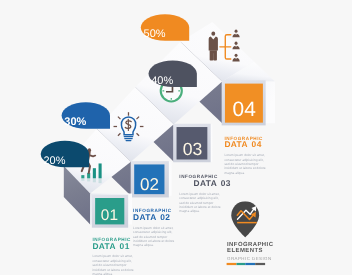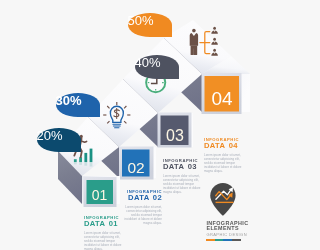--- a/index.html
+++ b/index.html
@@ -9,22 +9,22 @@
   .txtblk{position:absolute;}
   .kicker{font-size:4.2px;font-weight:bold;letter-spacing:.52px;line-height:5px;}
   .title{font-size:7.6px;font-weight:bold;letter-spacing:.35px;word-spacing:1.2px;line-height:8.4px;}
   .body{font-size:2.9px;line-height:4.05px;color:#a7adb8;letter-spacing:.04px;width:41px;margin-top:2.4px;}
   #logo-text{position:absolute;left:206.4px;top:220.5px;width:44px;}
   .logo-l1,.logo-l2{font-size:5.4px;font-weight:bold;letter-spacing:.4px;line-height:5.1px;color:#585858;white-space:nowrap;}
   .logo-tag{font-size:4.0px;letter-spacing:.42px;line-height:5px;color:#a0a0a0;margin-top:1.3px;white-space:nowrap;}
   .logo-bar{display:flex;width:34.2px;height:1.7px;margin-top:2.4px;}
   .logo-bar i{flex:1;height:100%;display:block;}
   .badge{position:absolute;width:25px;height:24px;border-radius:50% 50% 0 50%;
-         display:flex;align-items:flex-start;justify-content:center;color:#fff;
-         font-size:13px;font-weight:normal;letter-spacing:0px;padding-right:19px;}
+         display:flex;align-items:flex-end;justify-content:center;color:#fff;
+         font-size:10px;font-weight:normal;letter-spacing:0px;padding-right:19px;}
 </style>
 </head>
 <body>
 
 <div id="stage">
 
 <svg class="scene" width="250" height="250" viewBox="0 0 250 250">
   <defs>
     <linearGradient id="tread" x1="0.62" y1="0" x2="0.38" y2="1">
       <stop offset="0" stop-color="#fcfcfd"></stop>
@@ -202,33 +202,33 @@
   <div class="badge" style="left: 128px; top: 13px; background: rgb(240, 138, 33);">
     <span>50%</span>
       </div>
 
   <div class="txtblk" style="left:84px;top:215px;">
     <div class="kicker" style="color: rgb(42, 157, 138);">INFOGRAPHIC</div>
     <div class="title" style="color: rgb(42, 157, 138);">DATA 01</div>
     <div class="body">Lorem ipsum dolor sit amet, consectetur adipisicing elit, sed do eiusmod tempor incididunt ut labore et dolore magna aliqua.</div>
   </div>
 
-  <div class="txtblk" style="left:121px;top:189px;text-align:right;">
+  <div class="txtblk" style="left:121px;top:189px;">
     <div class="kicker" style="color: rgb(31, 99, 171);">INFOGRAPHIC</div>
     <div class="title" style="color: rgb(31, 99, 171);">DATA 02</div>
     <div class="body">Lorem ipsum dolor sit amet, consectetur adipisicing elit, sed do eiusmod tempor incididunt ut labore et dolore magna aliqua.</div>
   </div>
 
   <div class="txtblk" style="left:163px;top:158px;">
     <div class="kicker" style="color: rgb(78, 82, 96);">INFOGRAPHIC</div>
-    <div class="title" style="color: rgb(78, 82, 96);">DATA 03</div>
-    <div class="body">Lorem ipsum dolor sit amet, consectetur adipisicing elit, sed do eiusmod tempor incididunt ut labore et dolore magna aliqua.</div>
-  </div>
-
-  <div class="txtblk" style="left:204px;top:137px;">
+    <div class="title" style="color: rgb(78, 82, 96); margin-left: 13px;">DATA 03</div>
+    <div class="body">Lorem ipsum dolor sit amet, consectetur adipisicing elit, sed do eiusmod tempor incididunt ut labore et dolore magna aliqua.</div>
+  </div>
+
+  <div class="txtblk" style="left:204px;top:123px;">
     <div class="kicker" style="color: rgb(240, 138, 33);">INFOGRAPHIC</div>
     <div class="title" style="color: rgb(240, 138, 33);">DATA 04</div>
     <div class="body">Lorem ipsum dolor sit amet, consectetur adipisicing elit, sed do eiusmod tempor incididunt ut labore et dolore magna aliqua.</div>
   </div>
 
   <div id="logo">
     <svg width="44" height="34" viewBox="0 0 44 34" style="position:absolute;left:200px;top:183px;">
       <path d="M22.9 0.0 C15.9 0.0 10.25 5.65 10.25 12.65 C10.25 21.4 22.9 32.7 22.9 32.7 C22.9 32.7 35.55 21.4 35.55 12.65 C35.55 5.65 29.9 0.0 22.9 0.0 Z" fill="#474747"></path>
       <polyline points="15.9,16.3 23.6,8.2 27.4,11.8 30.8,6.9" fill="none" stroke="#ffffff" stroke-width="1.25" stroke-linecap="round" stroke-linejoin="round"></polyline>
       <polygon points="33.0,4.2 32.6,9.2 28.6,6.2" fill="#ffffff"></polygon>

